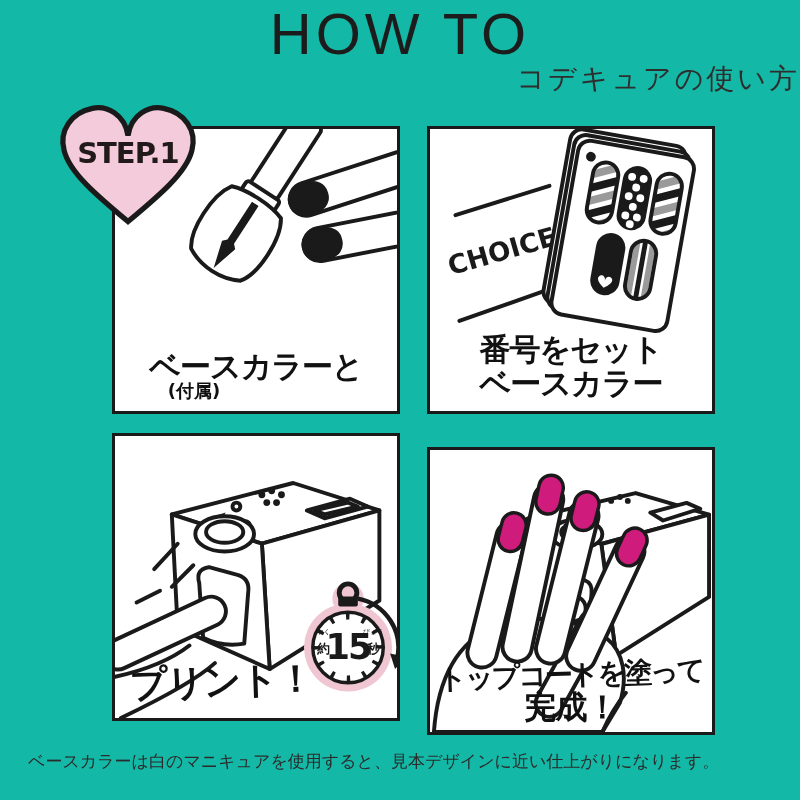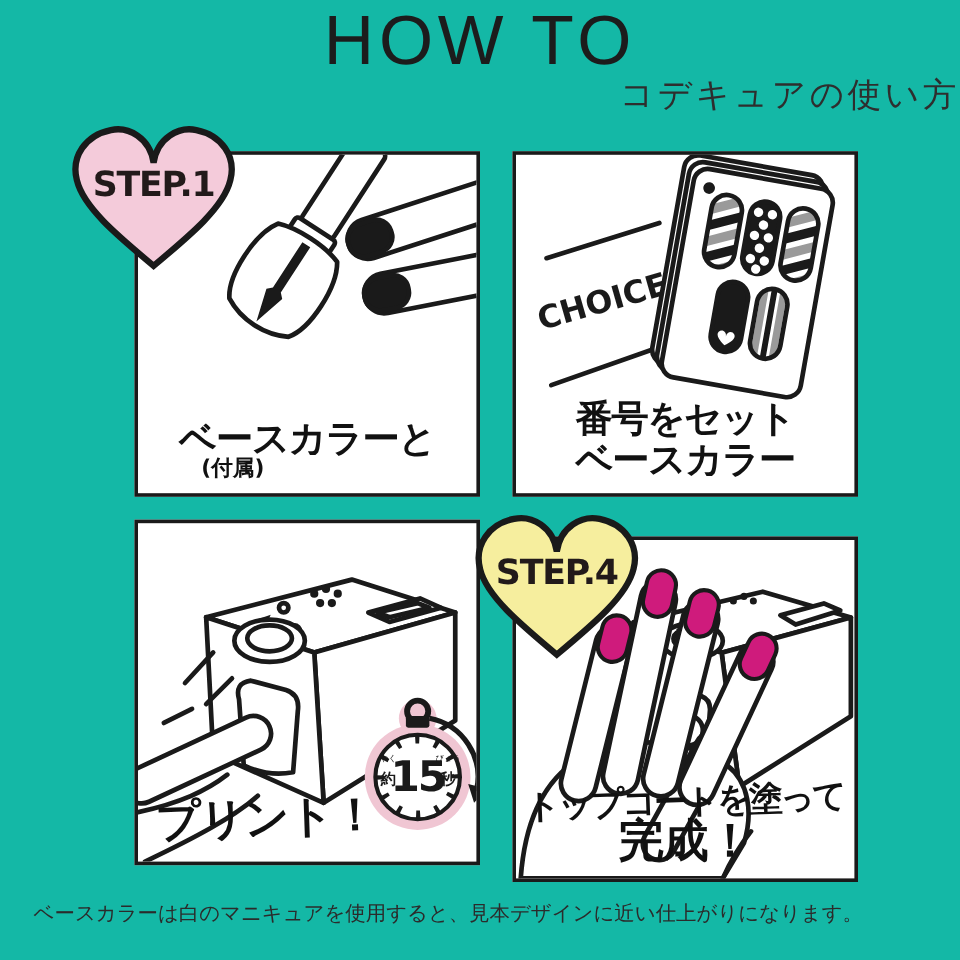--- a/index.html
+++ b/index.html
@@ -22,21 +22,21 @@
          font-family:"DejaVu Sans","Liberation Sans",sans-serif;
          font-weight:bold;font-size:29px;letter-spacing:-1px;color:#221a1a;}
   .caption{position:absolute;left:0;width:100%;text-align:center;
          font-family:"DejaVu Sans","Liberation Sans",sans-serif;
          font-weight:bold;color:#111;line-height:1.12;}
   .cap12{bottom:10px;font-size:31px;letter-spacing:-1px;margin-top:13px;}
   .note{font-size:18px;font-weight:bold;letter-spacing:0;transform:translateX(-62px);margin-top:-3px;}
   .cap3{left:14px;bottom:16px;width:185px;font-size:37px;letter-spacing:-1px;transform:rotate(-2deg);}
   .cap4{bottom:6px;}
   .cap4 .l1{font-size:28px;letter-spacing:-2px;transform:rotate(-2deg);}
-  .cap4 .l2{font-size:38px;letter-spacing:-1px;font-family:Liberation Mono, monospace;}
+  .cap4 .l2{font-size:32px;letter-spacing:-1px;}
   .footer{position:absolute;left:6px;top:750px;width:792px;font-size:17px;
          line-height:1.42;color:#2b2b2b;}
   .footer .f2{padding-left:22px;}
 </style>
 </head>
 <body>
 
 <div class="page">
 
   <div class="title">HOW TO</div>
@@ -251,24 +251,18 @@
       <div class="l2">完成！</div>
     </div>
   </div>
 
   <div class="heart h1">
     <svg viewBox="0 0 140 126" width="148" height="132">
       <path d="M70,34 C67,14 50,5 36,8 C16,12 4,29 9,48 C14,69 40,91 70,116 C100,91 126,69 131,48 C136,29 124,12 104,8 C90,5 73,14 70,34 Z" fill="#f4cbda" stroke="#1a1a1a" stroke-width="5"></path>
     </svg>
     <div class="steplabel">STEP.1</div>
   </div>
-  <div class="heart h4">
-    <svg viewBox="0 0 140 126" width="148" height="132">
-      <path d="M70,34 C67,14 50,5 36,8 C16,12 4,29 9,48 C14,69 40,91 70,116 C100,91 126,69 131,48 C136,29 124,12 104,8 C90,5 73,14 70,34 Z" fill="#f6ee9e" stroke="#1a1a1a" stroke-width="5"></path>
-    </svg>
-    <div class="steplabel">STEP.4</div>
-  </div>
 
   <div class="footer">
     <div class="f2">ベースカラーは白のマニキュアを使用すると、見本デザインに近い仕上がりになります。</div>
   </div>
 
 </div>
 
 </body></html>

